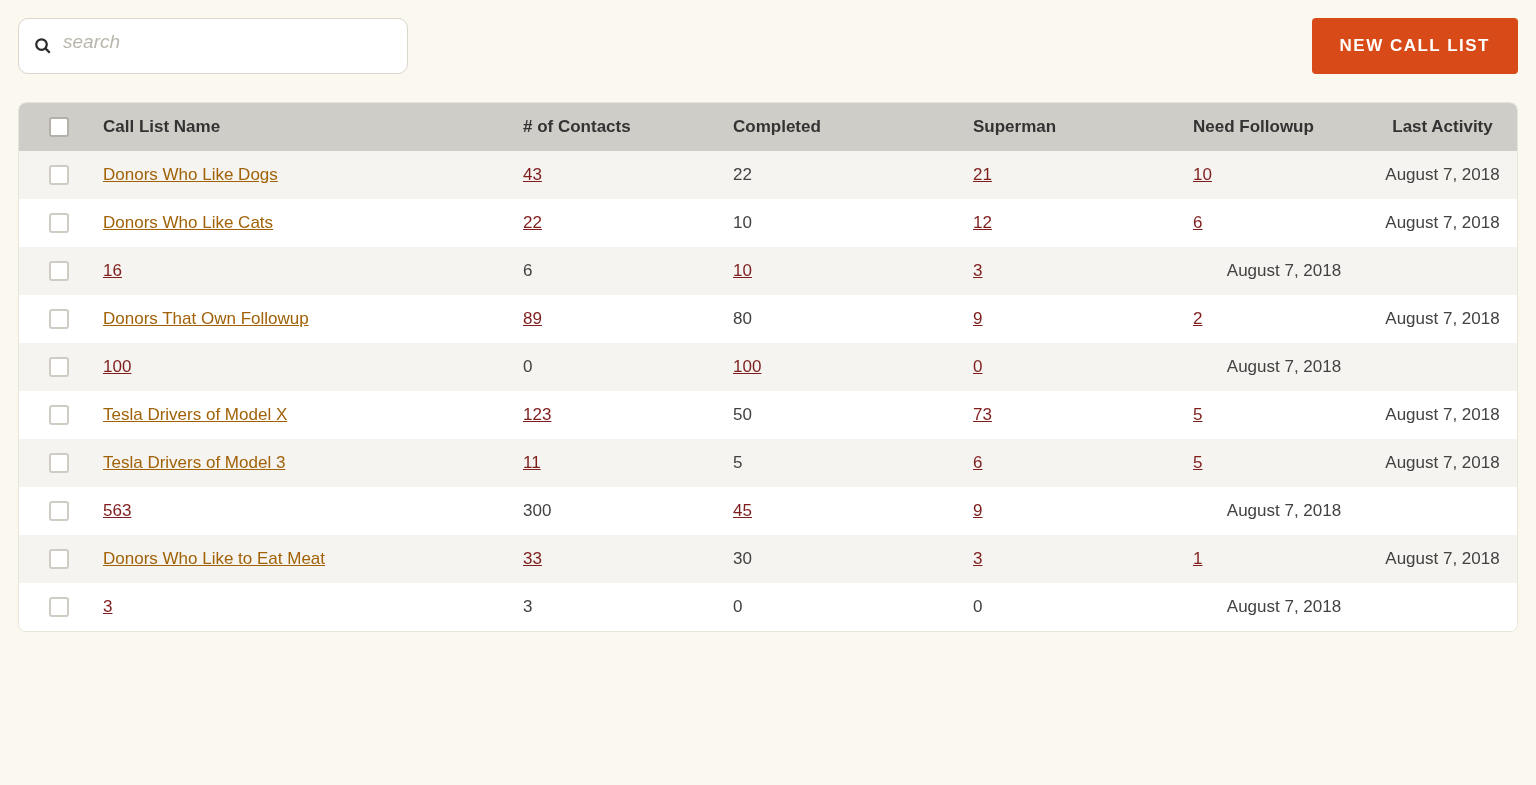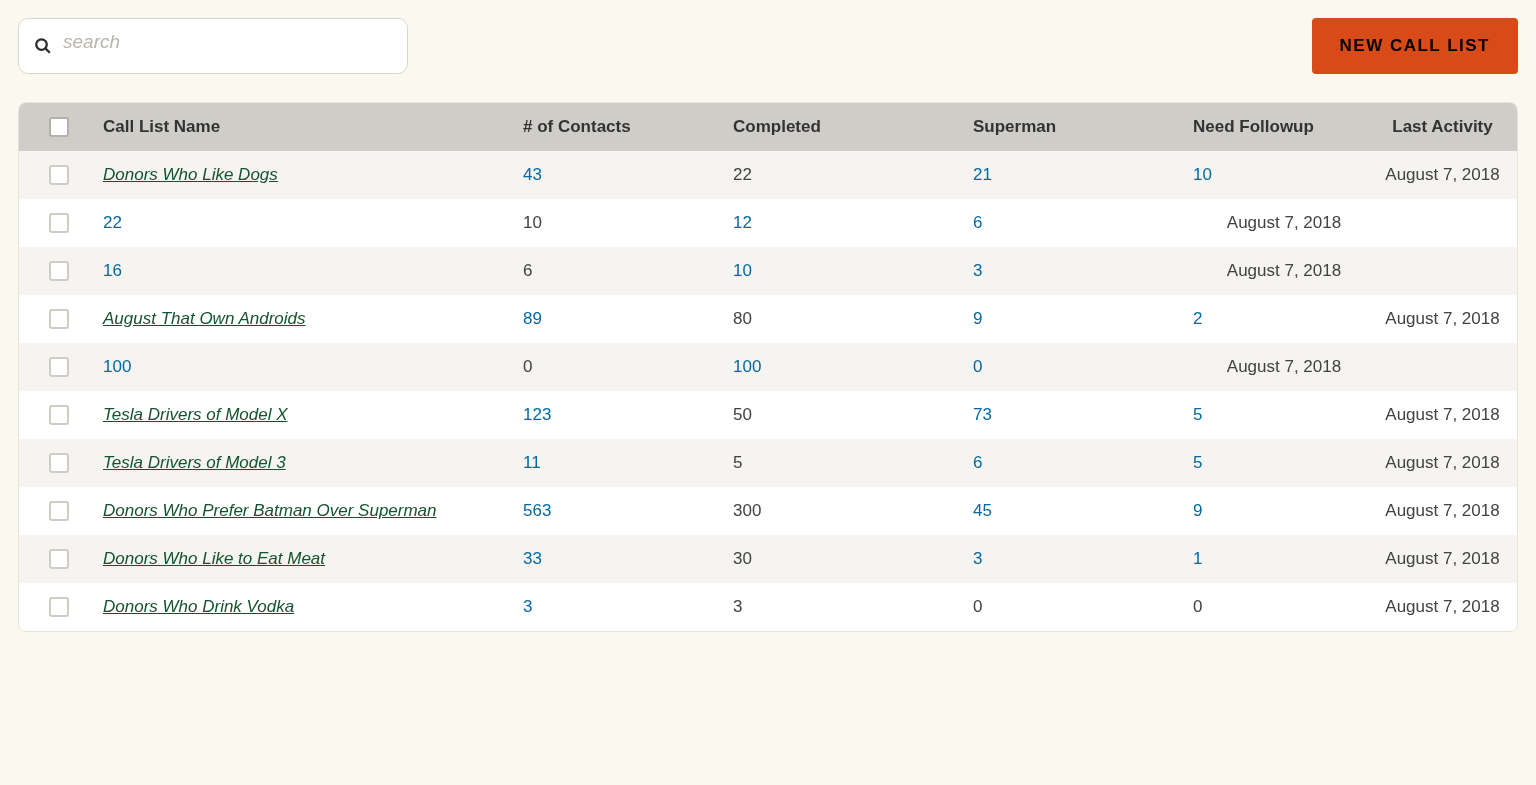--- a/index.html
+++ b/index.html
@@ -44,21 +44,21 @@
     font-style: italic;
     color: #555;
     outline: none;
   }
   .search-input::placeholder {
     color: #b9b6ac;
     font-style: italic;
   }
   .new-btn {
     background: #d84a17;
-    color: #000000;
+    color: #ffffff;
     border: none;
     height: 56px;
     padding: 0 28px;
     font-size: 17px;
     letter-spacing: 1.5px;
     font-weight: 600;
     border-radius: 4px;
     cursor: pointer;
   }
   .table-wrap {
@@ -103,27 +103,27 @@
     border: 2px solid #cfccc4;
     border-radius: 3px;
     background: #fff;
     cursor: pointer;
   }
   .row.header .chk {
     border-color: #b3b1aa;
   }
   .lnk {
     text-decoration: underline;
-    color: #14532d;
-    cursor: pointer;
-    font-weight: 500;
-    font-style: italic;
+    color: #a16207;
+    cursor: pointer;
+    font-weight: 500;
   }
   .numlnk {
-    color: #0369a1;
+    text-decoration: underline;
+    color: #7f1d1d;
     cursor: pointer;
     font-weight: 500;
   }
   .plain {
     color: #424242;
     font-weight: 500;
   }
   .date {
     color: #424242;
     font-weight: 500;
@@ -171,41 +171,42 @@
         <div class="cell"><span class="numlnk">43</span></div>
         <div class="cell"><span class="plain">22</span></div>
         <div class="cell"><span class="numlnk">21</span></div>
         <div class="cell"><span class="numlnk">10</span></div>
         <div class="cell last"><span class="date">August 7, 2018</span></div>
       </div>
       <div class="row data">
         <div class="cell checkbox-cell">
           <div class="chk"></div>
         </div>
+        <div class="cell"><span class="lnk">Donors Who Like Cats</span></div>
         <div class="cell"><span class="numlnk">22</span></div>
         <div class="cell"><span class="plain">10</span></div>
         <div class="cell"><span class="numlnk">12</span></div>
         <div class="cell"><span class="numlnk">6</span></div>
         <div class="cell last"><span class="date">August 7, 2018</span></div>
       </div>
       <div class="row data">
         <div class="cell checkbox-cell">
           <div class="chk"></div>
         </div>
         <div class="cell"><span class="numlnk">16</span></div>
         <div class="cell"><span class="plain">6</span></div>
         <div class="cell"><span class="numlnk">10</span></div>
         <div class="cell"><span class="numlnk">3</span></div>
         <div class="cell last"><span class="date">August 7, 2018</span></div>
       </div>
       <div class="row data">
         <div class="cell checkbox-cell">
           <div class="chk"></div>
         </div>
-        <div class="cell"><span class="lnk">August That Own Androids</span></div>
+        <div class="cell"><span class="lnk">Donors That Own Followup</span></div>
         <div class="cell"><span class="numlnk">89</span></div>
         <div class="cell"><span class="plain">80</span></div>
         <div class="cell"><span class="numlnk">9</span></div>
         <div class="cell"><span class="numlnk">2</span></div>
         <div class="cell last"><span class="date">August 7, 2018</span></div>
       </div>
       <div class="row data">
         <div class="cell checkbox-cell">
           <div class="chk"></div>
         </div>
@@ -234,21 +235,20 @@
         <div class="cell"><span class="numlnk">11</span></div>
         <div class="cell"><span class="plain">5</span></div>
         <div class="cell"><span class="numlnk">6</span></div>
         <div class="cell"><span class="numlnk">5</span></div>
         <div class="cell last"><span class="date">August 7, 2018</span></div>
       </div>
       <div class="row data">
         <div class="cell checkbox-cell">
           <div class="chk"></div>
         </div>
-        <div class="cell"><span class="lnk">Donors Who Prefer Batman Over Superman</span></div>
         <div class="cell"><span class="numlnk">563</span></div>
         <div class="cell"><span class="plain">300</span></div>
         <div class="cell"><span class="numlnk">45</span></div>
         <div class="cell"><span class="numlnk">9</span></div>
         <div class="cell last"><span class="date">August 7, 2018</span></div>
       </div>
       <div class="row data">
         <div class="cell checkbox-cell">
           <div class="chk"></div>
         </div>
@@ -256,21 +256,20 @@
         <div class="cell"><span class="numlnk">33</span></div>
         <div class="cell"><span class="plain">30</span></div>
         <div class="cell"><span class="numlnk">3</span></div>
         <div class="cell"><span class="numlnk">1</span></div>
         <div class="cell last"><span class="date">August 7, 2018</span></div>
       </div>
       <div class="row data">
         <div class="cell checkbox-cell">
           <div class="chk"></div>
         </div>
-        <div class="cell"><span class="lnk">Donors Who Drink Vodka</span></div>
         <div class="cell"><span class="numlnk">3</span></div>
         <div class="cell"><span class="plain">3</span></div>
         <div class="cell"><span class="plain">0</span></div>
         <div class="cell"><span class="plain">0</span></div>
         <div class="cell last"><span class="date">August 7, 2018</span></div>
       </div>
     </div>
 
 </div>
 

